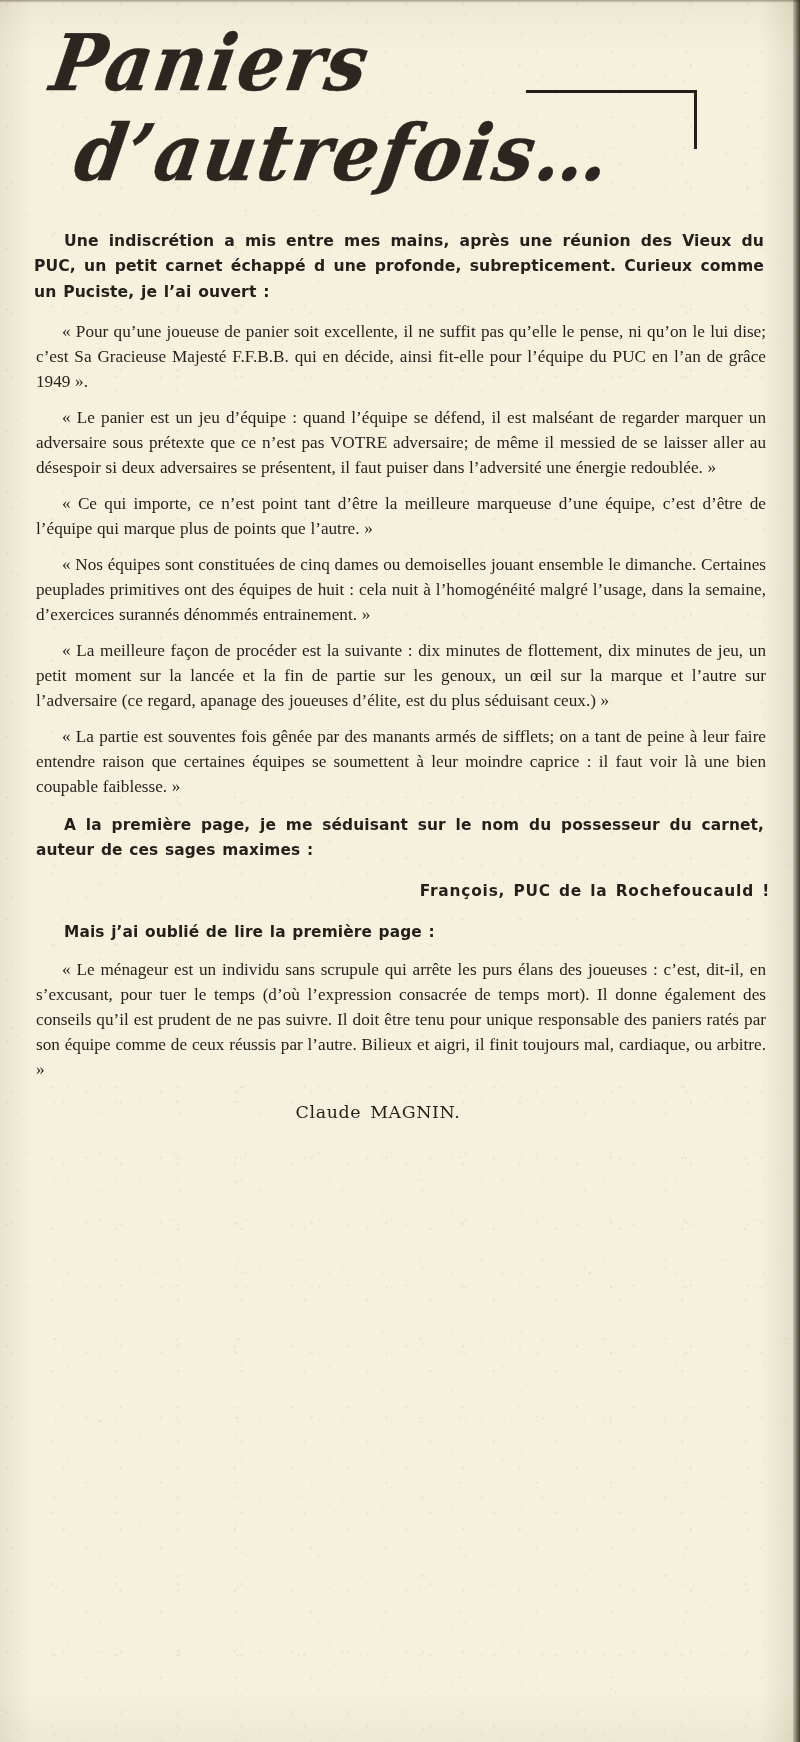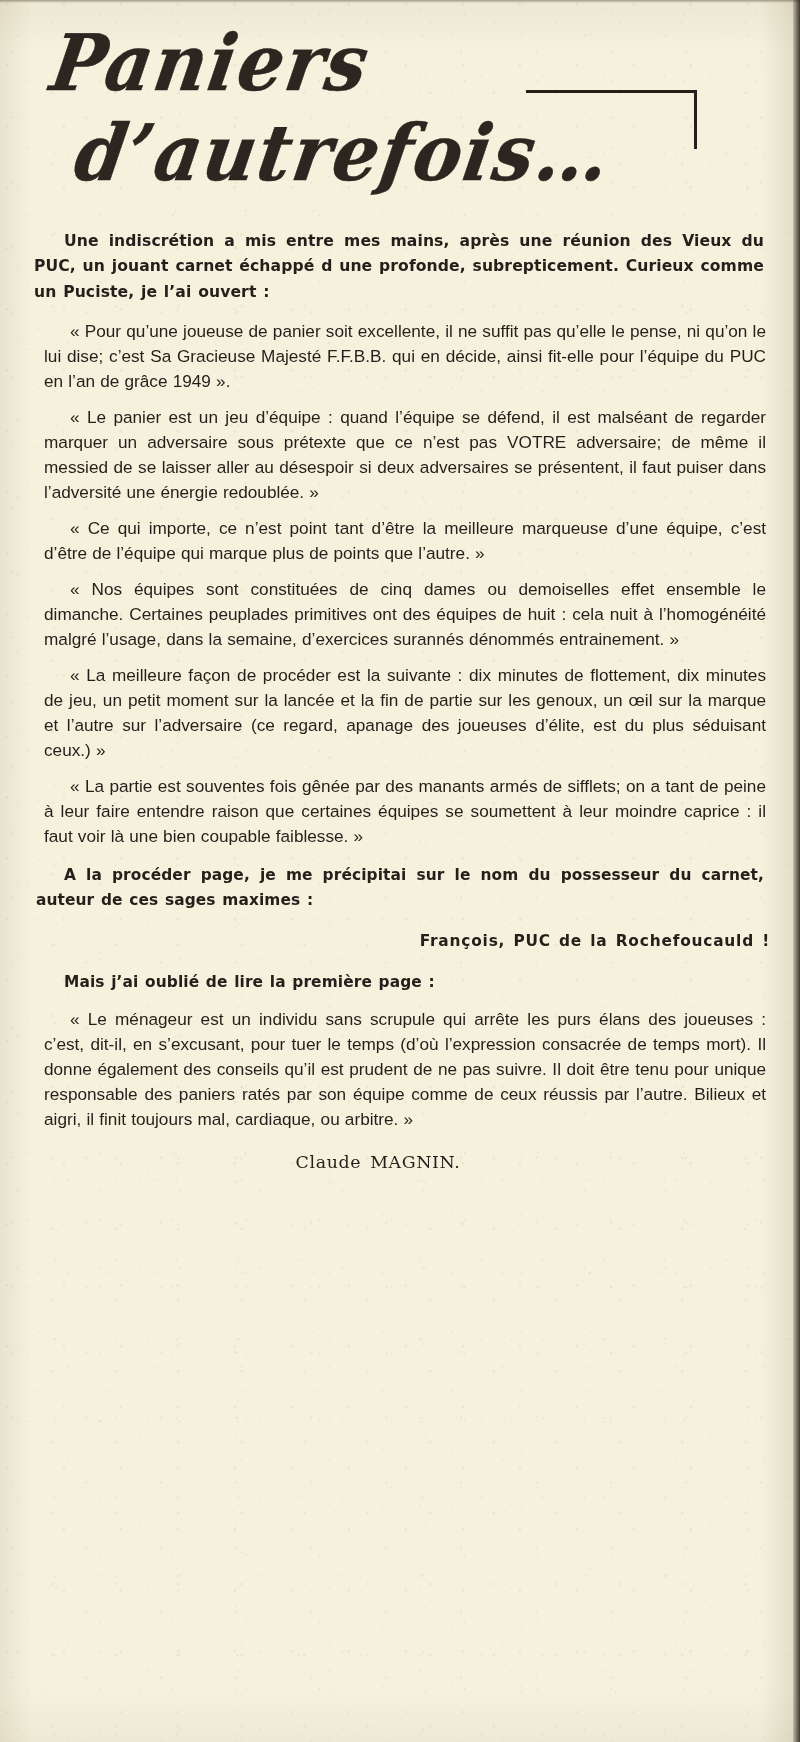--- a/index.html
+++ b/index.html
@@ -124,27 +124,27 @@
     color: #231f1a;
     text-align: justify;
     text-indent: 30px;
     margin: 4px 6px 14px 6px;
     letter-spacing: 0.1px;
     word-spacing: 1.2px;
   }
 
   
   .quote-p {
-    font-family: Liberation Sans, sans-serif;
+    font-family: Liberation Serif, serif;
     font-size: 17.2px;
     line-height: 1.455;
     color: #241f1a;
     text-align: justify;
     text-indent: 26px;
-    margin: 0 4px 11px 16px;
+    margin: 0 4px 11px 8px;
     word-spacing: 0.4px;
   }
 
   .bold-note {
     font-family: "DejaVu Sans", "Liberation Sans", sans-serif;
     font-weight: 700;
     font-size: 15.4px;
     line-height: 1.62;
     color: #231f1a;
     text-align: justify;
@@ -186,30 +186,30 @@
   <div class="scan-edge-right"></div>
 
   <div class="content">
 
     <div class="title-block">
       <div class="title-line1">Paniers</div>
       <div class="title-line2">d’autrefois…</div>
       <div class="title-rule"></div>
     </div>
 
-    <p class="lead">Une indiscrétion a mis entre mes mains, après une réunion des Vieux du PUC, un jouant carnet échappé d une profonde, subrepticement. Curieux comme un Puciste, je l’ai ouvert :</p>
+    <p class="lead">Une indiscrétion a mis entre mes mains, après une réunion des Vieux du PUC, un petit carnet échappé d une profonde, subrepticement. Curieux comme un Puciste, je l’ai ouvert :</p>
 
     <p class="quote-p">« Pour qu’une joueuse de panier soit excellente, il ne suffit pas qu’elle le pense, ni qu’on le lui dise; c’est Sa Gracieuse Majesté F.F.B.B. qui en décide, ainsi fit-elle pour l’équipe du PUC en l’an de grâce 1949 ».</p>
     <p class="quote-p">« Le panier est un jeu d’équipe : quand l’équipe se défend, il est malséant de regarder marquer un adversaire sous prétexte que ce n’est pas VOTRE adversaire; de même il messied de se laisser aller au désespoir si deux adversaires se présentent, il faut puiser dans l’adversité une énergie redoublée. »</p>
     <p class="quote-p">« Ce qui importe, ce n’est point tant d’être la meilleure marqueuse d’une équipe, c’est d’être de l’équipe qui marque plus de points que l’autre. »</p>
-    <p class="quote-p">« Nos équipes sont constituées de cinq dames ou demoiselles effet ensemble le dimanche. Certaines peuplades primitives ont des équipes de huit : cela nuit à l’homogénéité malgré l’usage, dans la semaine, d’exercices surannés dénommés entrainement. »</p>
+    <p class="quote-p">« Nos équipes sont constituées de cinq dames ou demoiselles jouant ensemble le dimanche. Certaines peuplades primitives ont des équipes de huit : cela nuit à l’homogénéité malgré l’usage, dans la semaine, d’exercices surannés dénommés entrainement. »</p>
     <p class="quote-p">« La meilleure façon de procéder est la suivante : dix minutes de flottement, dix minutes de jeu, un petit moment sur la lancée et la fin de partie sur les genoux, un œil sur la marque et l’autre sur l’adversaire (ce regard, apanage des joueuses d’élite, est du plus séduisant ceux.) »</p>
     <p class="quote-p">« La partie est souventes fois gênée par des manants armés de sifflets; on a tant de peine à leur faire entendre raison que certaines équipes se soumettent à leur moindre caprice : il faut voir là une bien coupable faiblesse. »</p>
 
-    <p class="bold-note">A la procéder page, je me précipitai sur le nom du possesseur du carnet, auteur de ces sages maximes :</p>
+    <p class="bold-note">A la première page, je me séduisant sur le nom du possesseur du carnet, auteur de ces sages maximes :</p>
 
     <p class="bold-center">François, PUC de la Rochefoucauld !</p>
 
     <p class="bold-note">Mais j’ai oublié de lire la première page :</p>
 
     <p class="quote-p">« Le ménageur est un individu sans scrupule qui arrête les purs élans des joueuses : c’est, dit-il, en s’excusant, pour tuer le temps (d’où l’expression consacrée de temps mort). Il donne également des conseils qu’il est prudent de ne pas suivre. Il doit être tenu pour unique responsable des paniers ratés par son équipe comme de ceux réussis par l’autre. Bilieux et aigri, il finit toujours mal, cardiaque, ou arbitre. »</p>
 
     <p class="signature">Claude MAGNIN.</p>
 
   </div>

